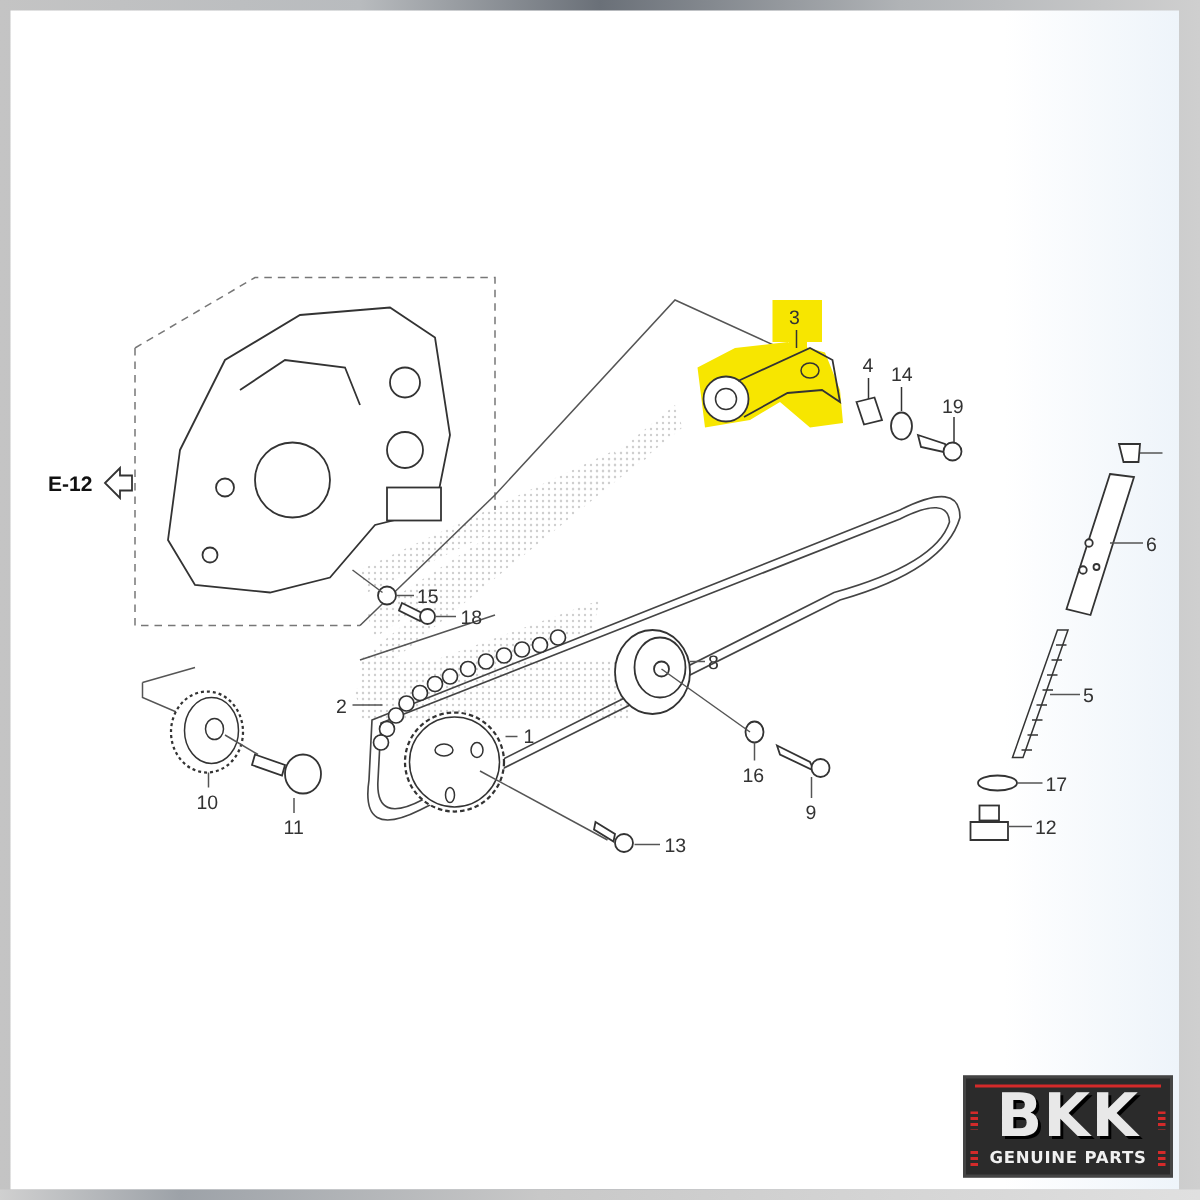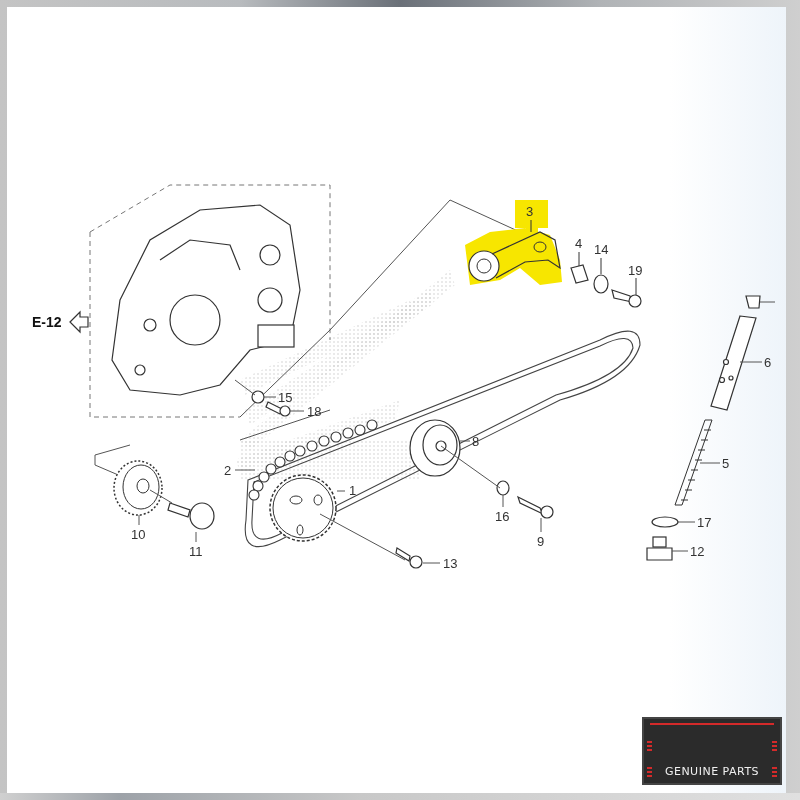--- a/index.html
+++ b/index.html
@@ -13,21 +13,21 @@
   svg.diag{position:absolute;left:0;top:0;width:800px;height:800px;}
   .lbl{font-family:"Liberation Sans",sans-serif;font-size:13px;fill:#333;}
   .ref{font-family:"Liberation Sans",sans-serif;font-size:14px;font-weight:bold;fill:#111;}
   .logo{position:absolute;left:642px;top:717px;width:140px;height:68px;
     background:#2b2b2b;border:2px solid #444;box-sizing:border-box;}
   .logo .redline{position:absolute;left:6px;right:6px;top:4px;height:2px;background:#d42a2a;}
   .logo .main{position:absolute;left:0;right:0;top:3px;text-align:center;
     font-family:"DejaVu Sans",sans-serif;font-weight:bold;font-size:40px;line-height:44px;
     color:#e8e8e8;letter-spacing:1px;text-shadow:2px 2px 0 #000;}
   .logo .sub{position:absolute;left:0;right:0;bottom:4px;text-align:center;
-    font-family:"DejaVu Sans",sans-serif;font-weight:normal;font-size:11px;line-height:14px;
+    font-family:"DejaVu Sans",sans-serif;font-weight:bold;font-size:11px;line-height:14px;
     color:#f0f0f0;letter-spacing:0.5px;}
   .logo .bars{position:absolute;width:5px;height:12px;
     background:repeating-linear-gradient(180deg,#d42a2a 0 2px,transparent 2px 4px);}
 </style>
 </head>
 <body>
 
 <div class="canvas"></div>
 <div class="bottom-bar"></div>
 
@@ -215,18 +215,19 @@
   <text class="lbl" x="690" y="556">12</text>
   <text class="lbl" x="443" y="568">13</text>
   <text class="lbl" x="278" y="402">15</text>
   <text class="lbl" x="495" y="521">16</text>
   <text class="lbl" x="697" y="527">17</text>
   <text class="lbl" x="307" y="416">18</text>
 </svg>
 
 <div class="logo">
   <div class="redline"></div>
+  <div class="main">BKK</div>
   <div class="sub">GENUINE PARTS</div>
   <div class="bars" style="left:3px;top:22px;"></div>
   <div class="bars" style="right:3px;top:22px;"></div>
   <div class="bars" style="left:3px;bottom:4px;"></div>
   <div class="bars" style="right:3px;bottom:4px;"></div>
 </div>
 
 </body></html>

